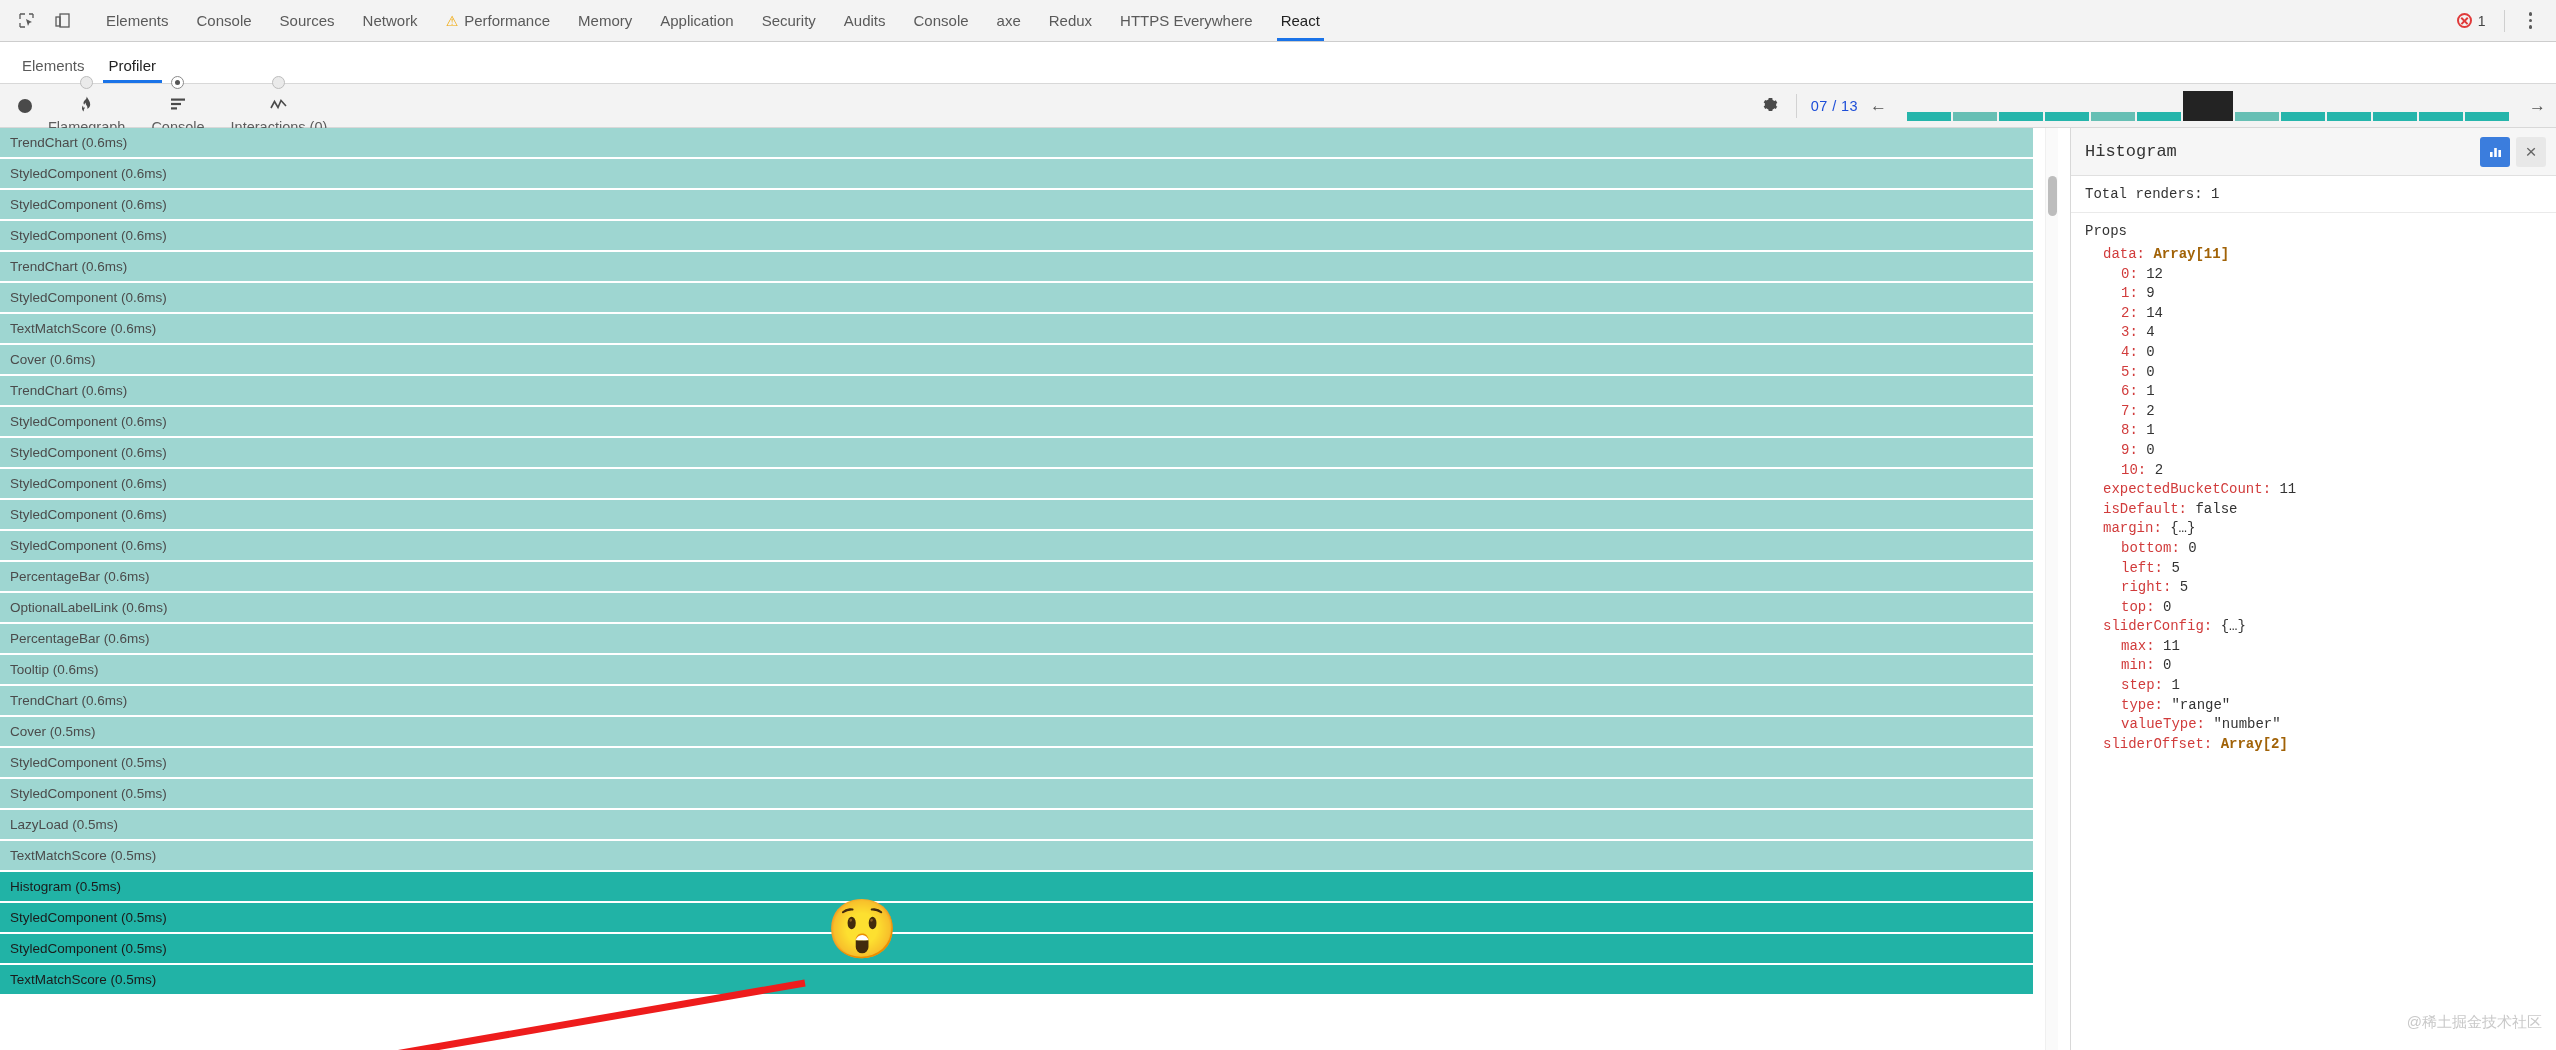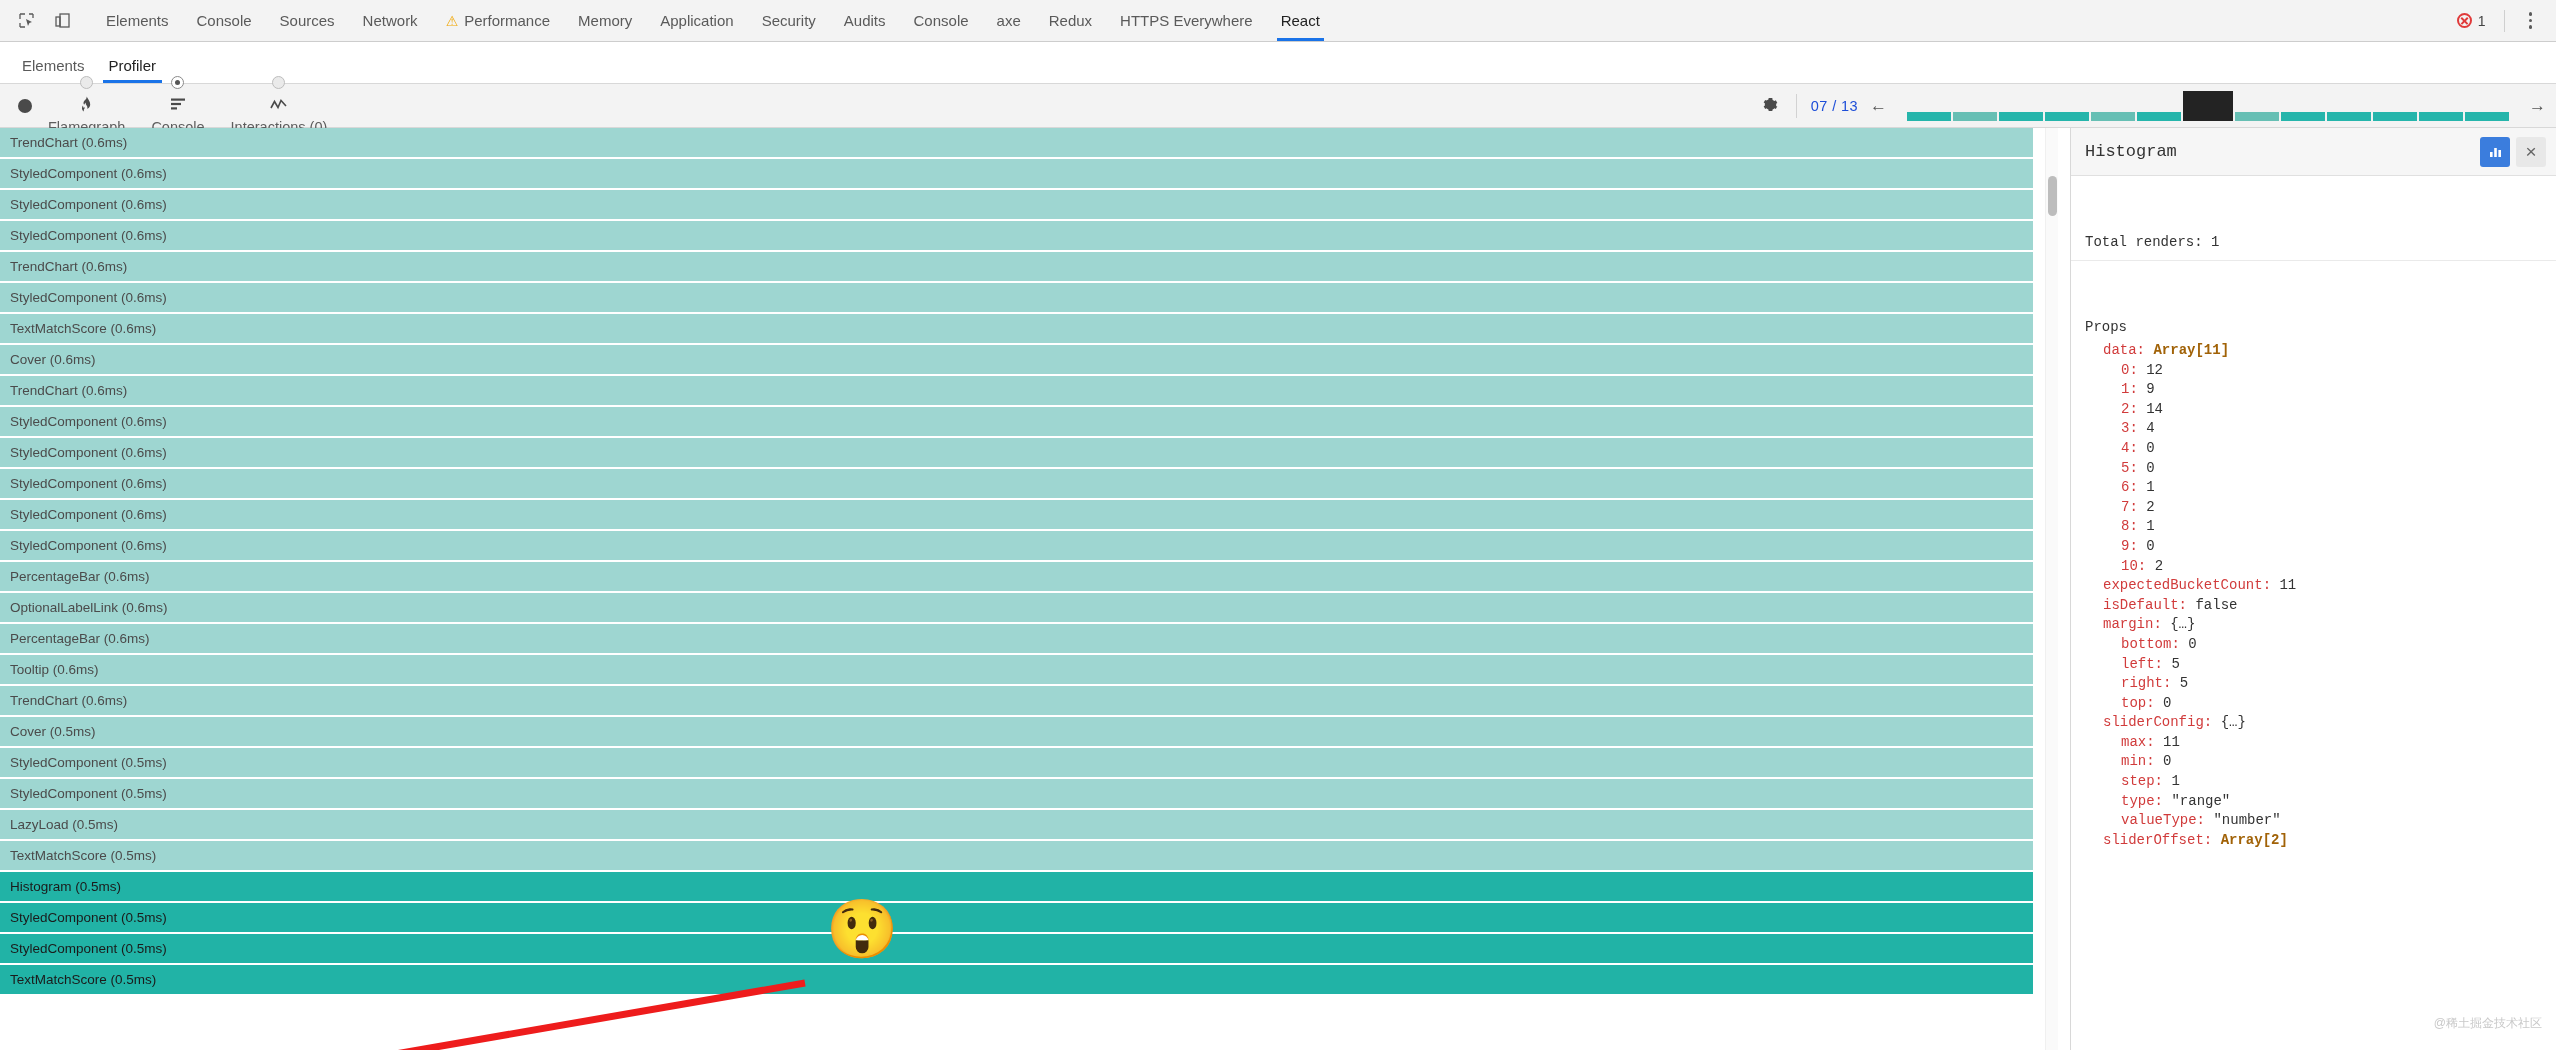--- a/index.html
+++ b/index.html
@@ -203,21 +203,20 @@
 
   
   .right-sidebar {
     width: 486px;
     border-left: 1px solid #d8d8d8;
     display: flex;
     flex-direction: column;
     background: #fff;
     position: relative;
     overflow: hidden;
-    gap: 48px;
   }
   .rs-header {
     height: 48px;
     background: #f6f6f6;
     border-bottom: 1px solid #e0e0e0;
     display: flex;
     align-items: center;
     padding: 0 10px 0 14px;
   }
   .rs-title { font-family: "Liberation Mono", monospace; font-size: 17px; color: #333; flex: 1; }
@@ -243,21 +242,21 @@
   .tree-row .v-num { color: #333; }
   .tree-row .v-green { color: #a16207; font-weight: bold; }
   .tree-row .v-str { color: #333; }
   .ind-1 { padding-left: 18px; }
   .ind-2 { padding-left: 36px; }
 
   .watermark {
     position: absolute;
     right: 14px;
     bottom: 18px;
-    font-size: 12px;
+    font-size: 15px;
     color: #c9c9c9;
     white-space: nowrap;
   }
 </style>
 </head>
 <body>
 
 <div class="devtools-topbar">
   <div class="dt-icon-btn">
     <svg width="17" height="17" viewBox="0 0 17 17" fill="none" stroke="#5a5a5a" stroke-width="1.3">

